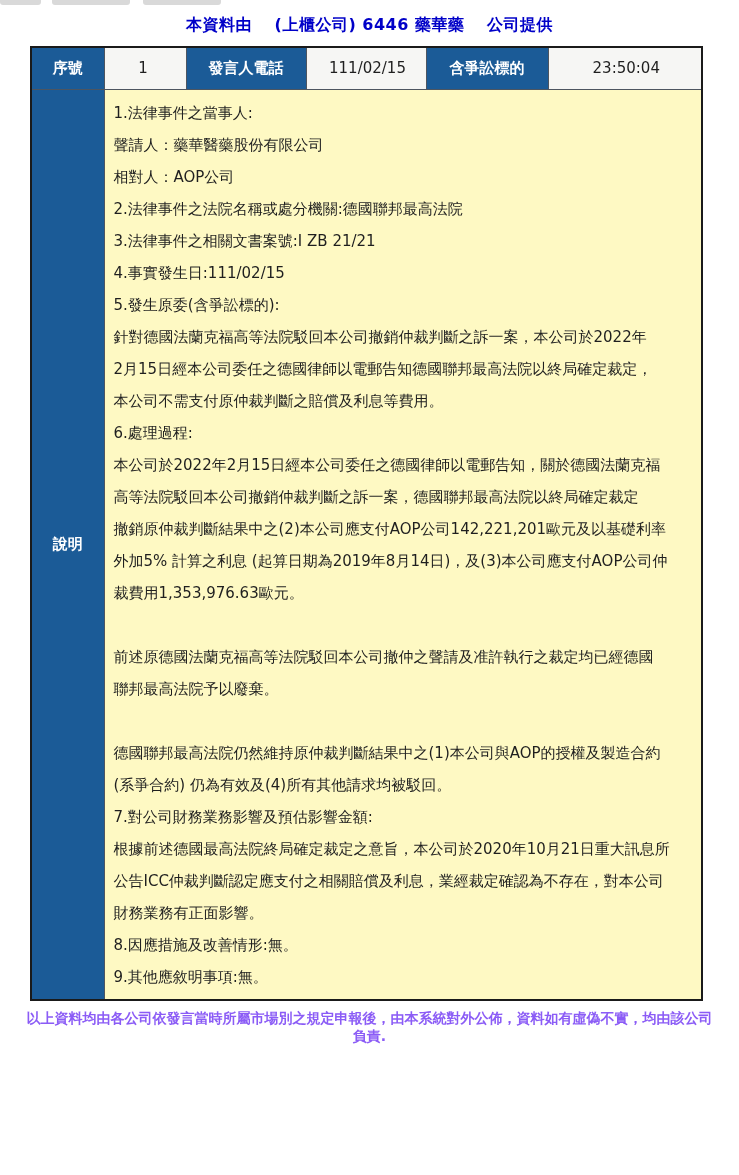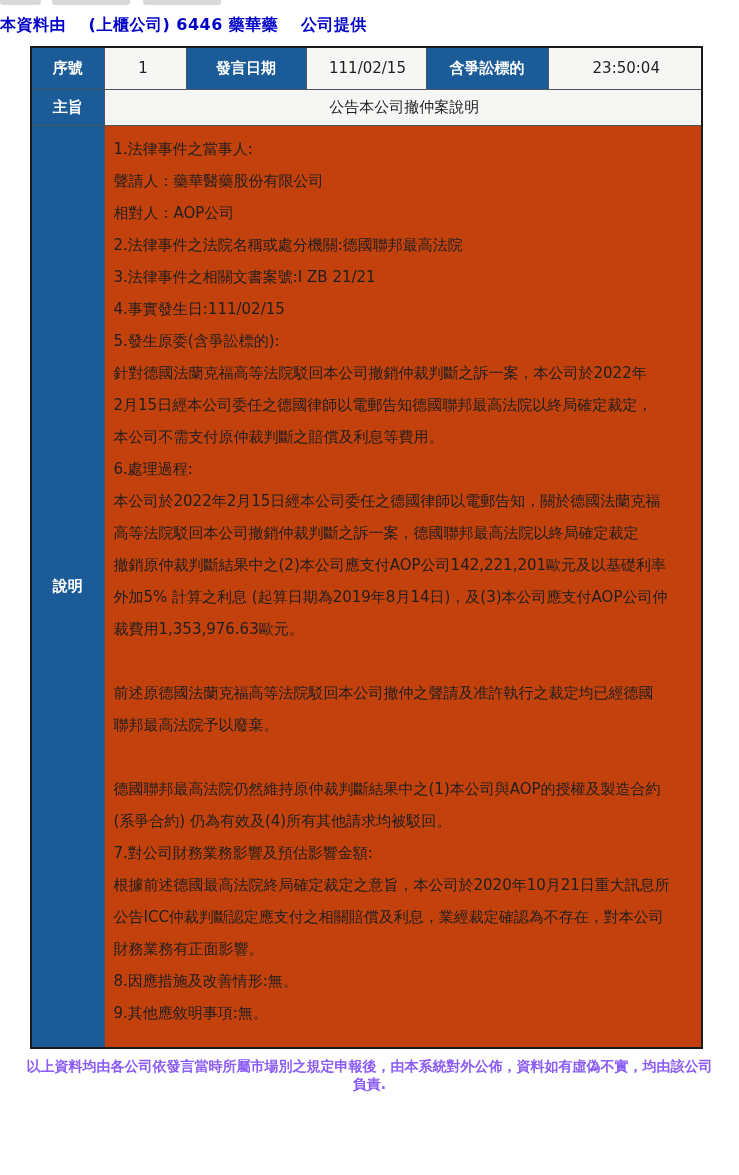--- a/index.html
+++ b/index.html
@@ -22,21 +22,21 @@
     height: 5px;
     background: #d9d9d9;
     border-radius: 0 0 3px 3px;
   }
   .tab-stub.t1 { left: 0;   width: 41px; }
   .tab-stub.t2 { left: 52px; width: 78px; }
   .tab-stub.t3 { left: 143px; width: 78px; }
 
   .page-title {
     margin-top: 15px;
-    text-align: left;
+    text-align: center;
     font-size: 16px;
     font-weight: bold;
     color: #0000c8;
     letter-spacing: 0.5px;
     white-space: pre-wrap;
   }
 
   table.ann {
     margin: 10px 0 0 30px;
     width: 671px;
@@ -78,24 +78,24 @@
     border: 1px solid #8a8f96;
     box-shadow: inset 1px 1px 1px rgba(0,0,0,0.25);
     height: 33px;
     line-height: 33px;
     padding-left: 7px;
     color: #1f1f1f;
     font-size: 15px;
   }
 
   td.desc {
-    background: #c2410c;
+    background: #fef9c3;
     color: #1f1f1f;
     vertical-align: top;
-    padding: 7px 7px 18px 9px;
+    padding: 7px 7px 6px 9px;
     line-height: 32px;
     font-size: 15px;
     white-space: pre-line;
     word-break: break-word;
   }
 
   .footer-disclaimer {
     margin-top: 9px;
     padding: 0 21px;
     text-align: center;
@@ -122,28 +122,24 @@
     <col style="width:82px">
     <col style="width:120px">
     <col style="width:120px">
     <col style="width:122px">
     <col style="width:154px">
   </colgroup>
   <tbody>
       <tr class="r1">
     <th class="hdr">序號</th>
     <td class="data center">1</td>
-    <th class="hdr">發言日期</th>
+    <th class="hdr">發言人電話</th>
     <td class="data">111/02/15</td>
     <th class="hdr">含爭訟標的</th>
     <td class="data">23:50:04</td>
-  </tr>
-  <tr class="r3">
-    <th class="hdr">主旨</th>
-    <td class="data" colspan="5">公告本公司撤仲案說明</td>
   </tr>
   <tr>
     <th class="hdr">說明</th>
     <td class="desc" colspan="5">1.法律事件之當事人:
 聲請人：藥華醫藥股份有限公司
 相對人：AOP公司
 2.法律事件之法院名稱或處分機關:德國聯邦最高法院
 3.法律事件之相關文書案號:I ZB 21/21
 4.事實發生日:111/02/15
 5.發生原委(含爭訟標的):

